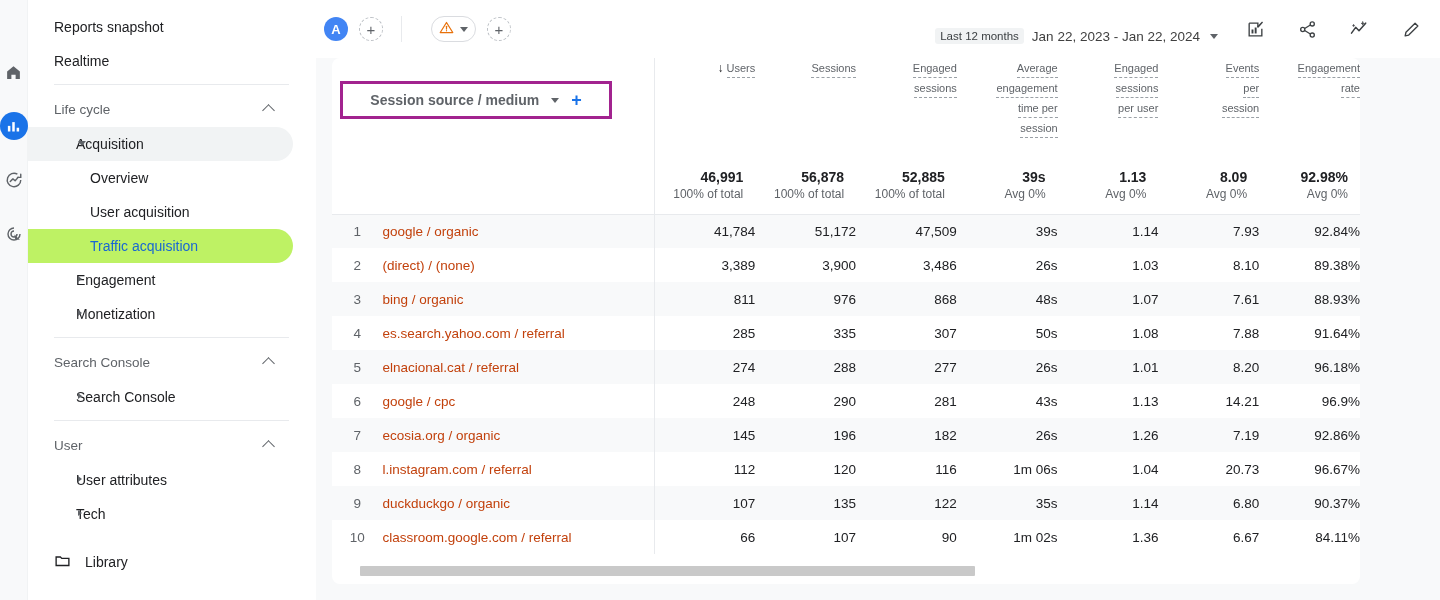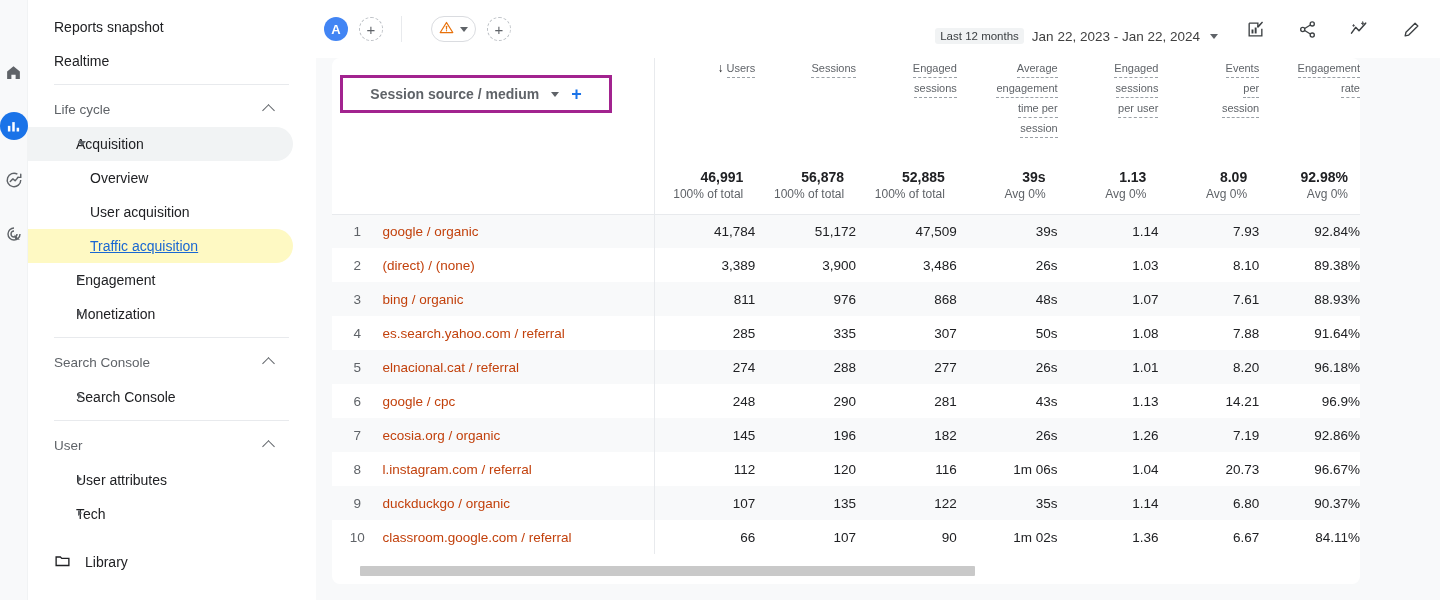--- a/index.html
+++ b/index.html
@@ -46,21 +46,21 @@
     padding-left: 26px;
     border-radius: 0 17px 17px 0;
     margin-right: 22px;
     cursor: pointer;
     white-space: nowrap;
   }
   .nav-item.top { padding-left: 26px; }
   .nav-item.lvl1 { padding-left: 48px; }
   .nav-item.lvl2 { padding-left: 62px; }
   .nav-item.selected-grey { background: #f1f3f4; }
-  .nav-item.selected-blue { background: #fef9c3; color: #1967d2; text-decoration: underline; }
+  .nav-item.selected-blue { background: #bef264; color: #1967d2; }
   .nav-caret {
     position: absolute; left: 50px;
     width: 0; height: 0;
     border-left: 4px solid #5f6368;
     border-top: 3.5px solid transparent;
     border-bottom: 3.5px solid transparent;
   }
   .nav-caret.down {
     border-left: 4px solid transparent;
     border-right: 4px solid transparent;
@@ -170,21 +170,21 @@
   }
   .dim-selector {
     margin: 9px 0 0 6px;
     height: 38px;
     display: flex; align-items: center; justify-content: center; gap: 12px;
     border: 3px solid #a2238f;
     background: #fff;
     cursor: pointer;
     width: 272px;
     position: absolute;
-    left: 2px; top: 8px;
+    left: 2px; top: 14px;
   }
   .dim-selector .label { font-size: 14px; color: #5f6368; }
   .dim-selector .plus { color: #1a73e8; font-size: 18px; line-height: 1; }
 
   .th-metric {
     height: 100px;
     vertical-align: top;
     text-align: right;
     padding: 12px 12px 0 6px;
     font-weight: 400;

